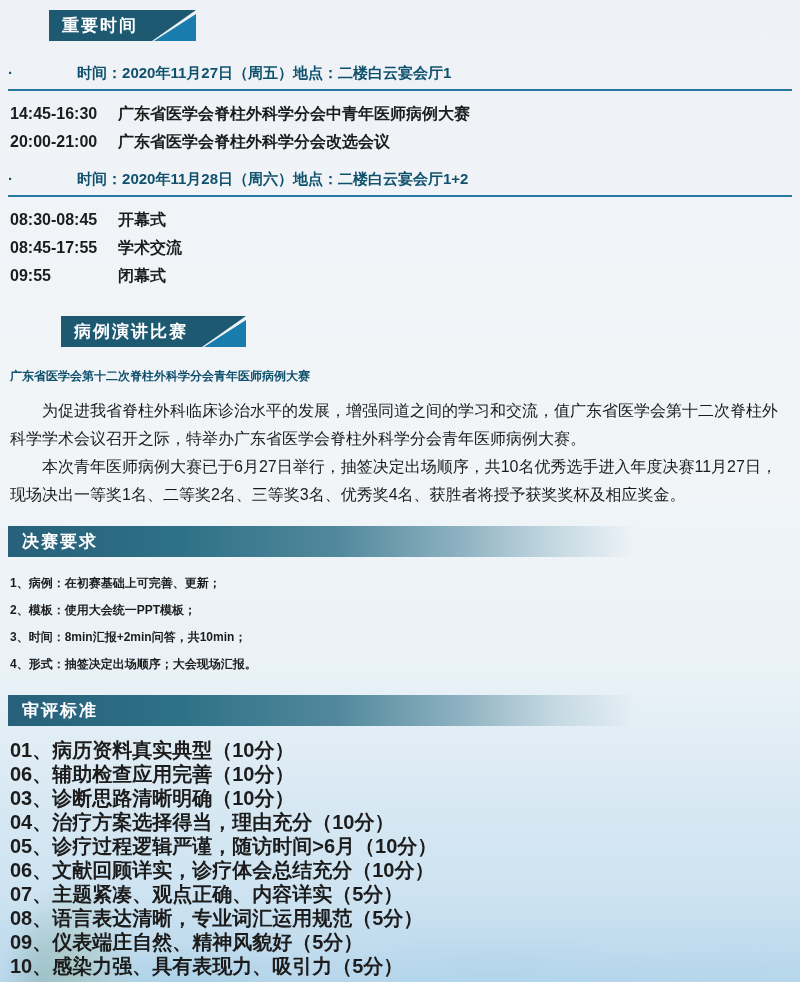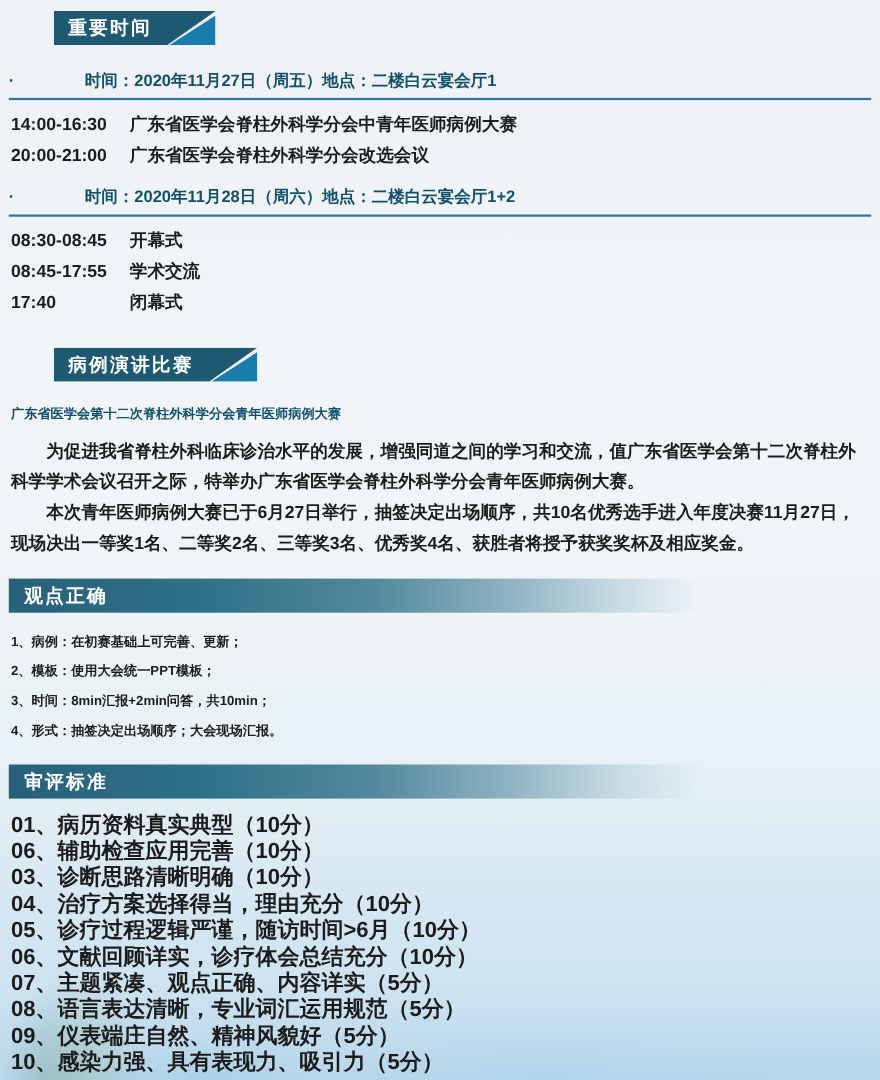--- a/index.html
+++ b/index.html
@@ -56,28 +56,28 @@
   .date-row .when { width:271px;text-align:right; }
   .date-row .where { }
 
   
   .events { margin:9px 0 13px 2px; }
   .event-row { display:flex; font-size:16px; line-height:28px; font-weight:bold; color:#1c1c1c; }
   .event-time { width:108px; flex:none; font-weight:bold; }
 
   
   .sub-heading { margin:21px 0 0 2px; color:#0f516d; font-weight:bold; font-size:12px; }
-  .paras { margin:12px 2px 0 2px; font-size:16px; line-height:28px; font-weight:bold; color:#1b1b1b; }
+  .paras { margin:12px 2px 0 2px; font-size:16px; line-height:28px; font-weight:normal; color:#1b1b1b; }
   .paras p { text-indent:2em; }
 
   
   .req-list  { margin:13px 0 0 2px; font-size:12px; line-height:27px; font-weight:bold; }
   .crit-list { margin:12px 0 0 2px; font-size:20px; line-height:24px; font-weight:bold; }
 
-  .mt-sec { margin-top:26px; }
+  .mt-sec { margin-top:26px;gap:12px; }
   .mt-day { margin-top:14px; }
   .mt-first { margin-top:23px; }
   .mt-gb { margin-top:17px; }
 </style>
 </head>
 <body>
 
 <div class="bottom-art"></div>
 
 <div class="content">
@@ -90,21 +90,21 @@
     </div>
   </div>
 
   <div class="date-row mt-first">
     <span class="bullet">·</span>
     <span class="when">时间：2020年11月27日（周五）</span>
     <span class="where">地点：二楼白云宴会厅1</span>
   </div>
   <div class="events">
     <div class="event-row">
-      <span class="event-time">14:00-16:30</span>
+      <span class="event-time">14:45-16:30</span>
       <span class="event-title">广东省医学会脊柱外科学分会中青年医师病例大赛</span>
     </div>
     <div class="event-row">
       <span class="event-time">20:00-21:00</span>
       <span class="event-title">广东省医学会脊柱外科学分会改选会议</span>
     </div>
   </div>
 
   <div class="date-row mt-day">
     <span class="bullet">·</span>
@@ -114,41 +114,41 @@
   <div class="events">
     <div class="event-row">
       <span class="event-time">08:30-08:45</span>
       <span class="event-title">开幕式</span>
     </div>
     <div class="event-row">
       <span class="event-time">08:45-17:55</span>
       <span class="event-title">学术交流</span>
     </div>
     <div class="event-row">
-      <span class="event-time">17:40</span>
+      <span class="event-time">09:55</span>
       <span class="event-title">闭幕式</span>
     </div>
   </div>
 
   <div class="banner-row mt-sec">
     <div class="banner-bar"></div>
     <div class="banner">
       <div class="accent"></div>
       <div class="shape">病例演讲比赛</div>
     </div>
   </div>
 
   <div class="sub-heading">广东省医学会第十二次脊柱外科学分会青年医师病例大赛</div>
 
   <div class="paras">
     <p>为促进我省脊柱外科临床诊治水平的发展，增强同道之间的学习和交流，值广东省医学会第十二次脊柱外科学学术会议召开之际，特举办广东省医学会脊柱外科学分会青年医师病例大赛。</p>
     <p>本次青年医师病例大赛已于6月27日举行，抽签决定出场顺序，共10名优秀选手进入年度决赛11月27日，现场决出一等奖1名、二等奖2名、三等奖3名、优秀奖4名、获胜者将授予获奖奖杯及相应奖金。</p>
   </div>
 
-  <div class="gbanner mt-gb">观点正确</div>
+  <div class="gbanner mt-gb">决赛要求</div>
   <div class="req-list">
     <div>1、病例：在初赛基础上可完善、更新；</div>
     <div>2、模板：使用大会统一PPT模板；</div>
     <div>3、时间：8min汇报+2min问答，共10min；</div>
     <div>4、形式：抽签决定出场顺序；大会现场汇报。</div>
   </div>
 
   <div class="gbanner mt-gb">审评标准</div>
   <div class="crit-list">
     <div>01、病历资料真实典型（10分）</div>

